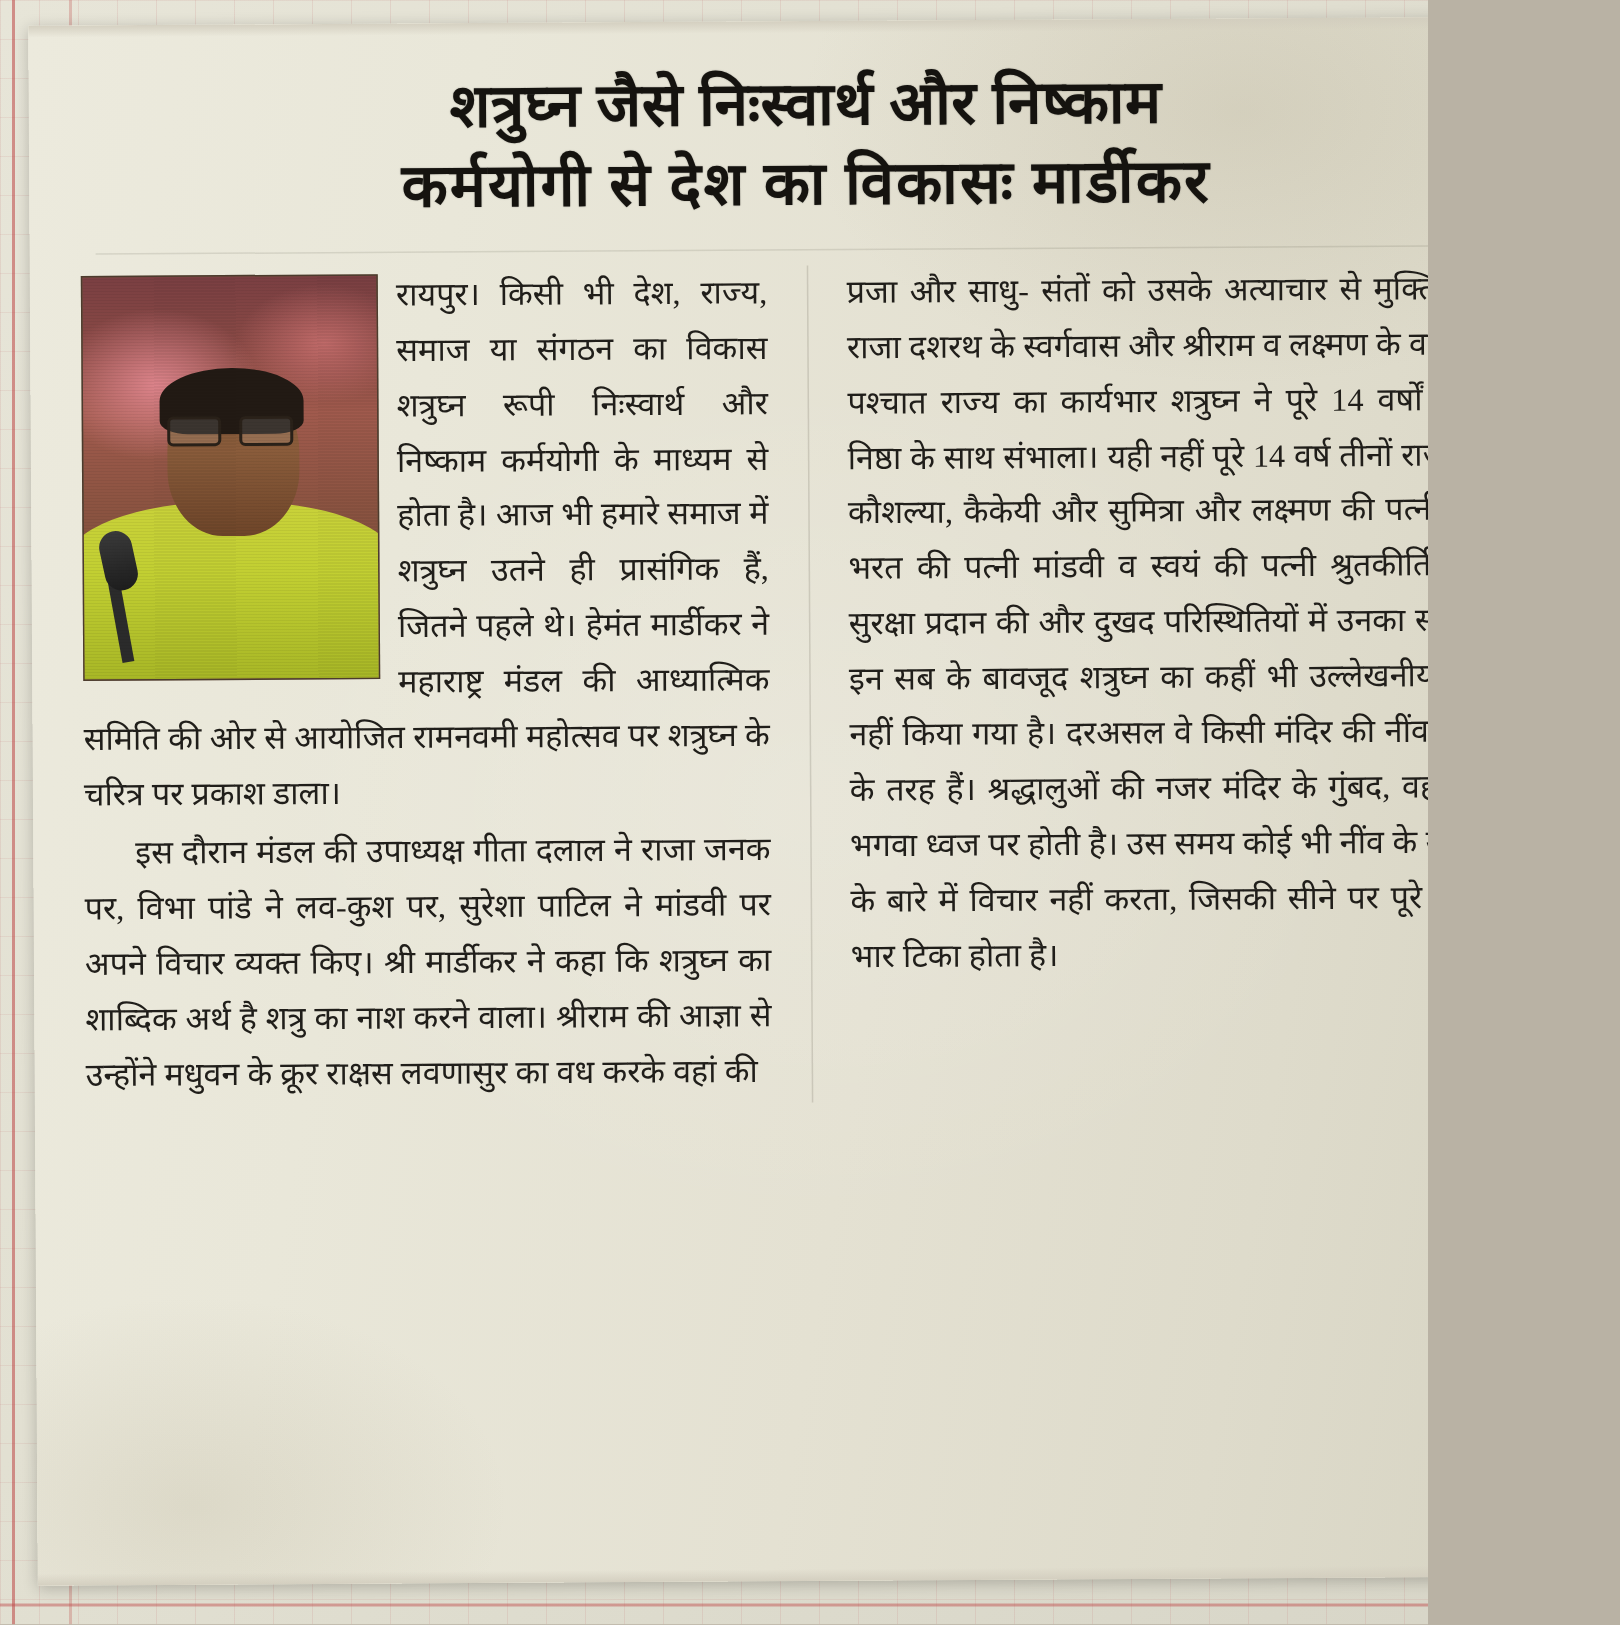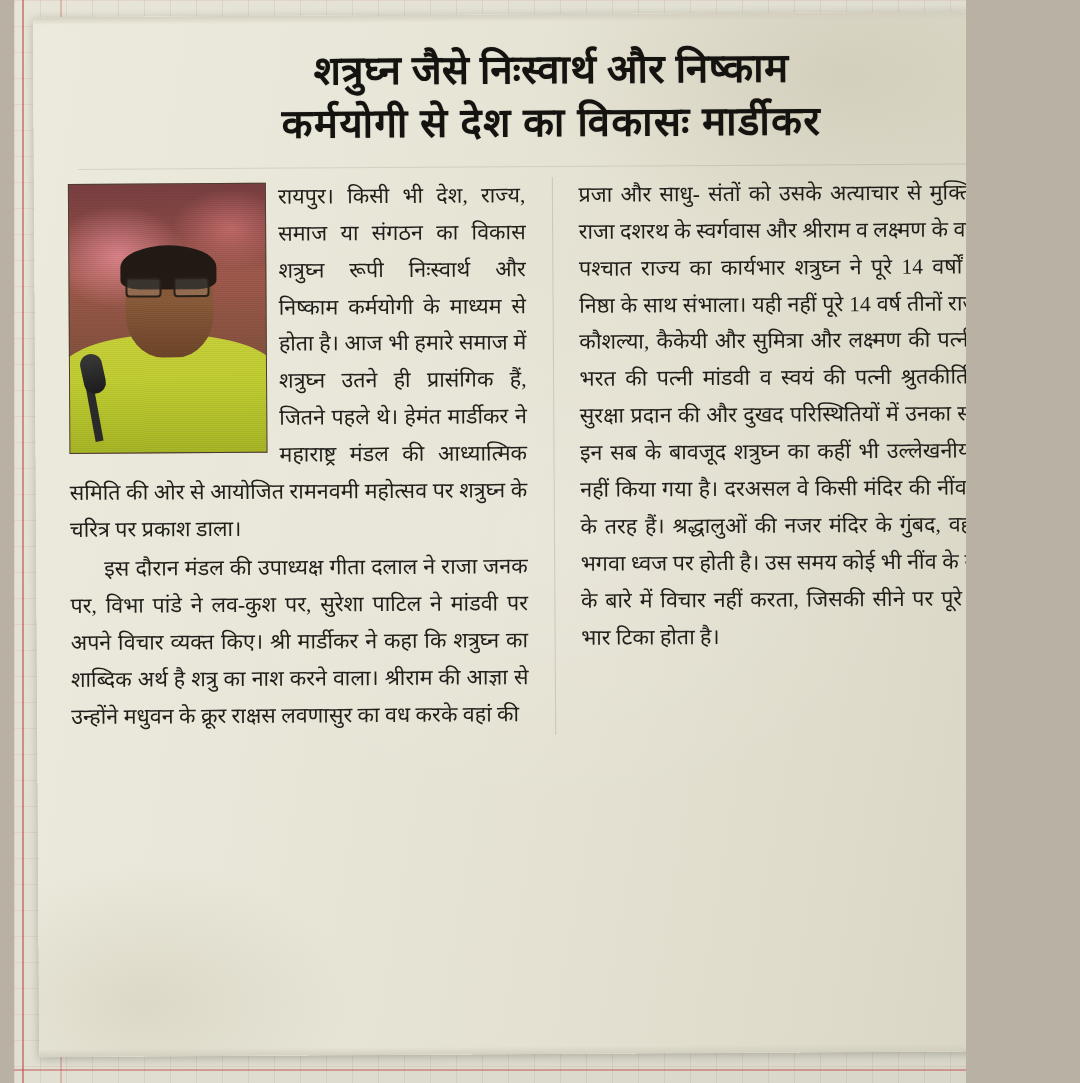--- a/index.html
+++ b/index.html
@@ -16,21 +16,20 @@
   }
 
   
   #scan-page {
     position: relative;
     width: 952px;
     height: 1083px;
     background:
       linear-gradient(125deg, #e7e5d8 0%, #e2e0d2 40%, #d8d6c8 100%);
     overflow: hidden;
-    margin-left: 14px;
   }
   
   #grid-overlay {
     position: absolute;
     inset: 0;
     background-image:
       repeating-linear-gradient(to right, rgba(196,120,120,0.16) 0 1px, transparent 1px 26px),
       repeating-linear-gradient(to bottom, rgba(196,120,120,0.13) 0 1px, transparent 1px 26px);
     pointer-events: none;
   }

